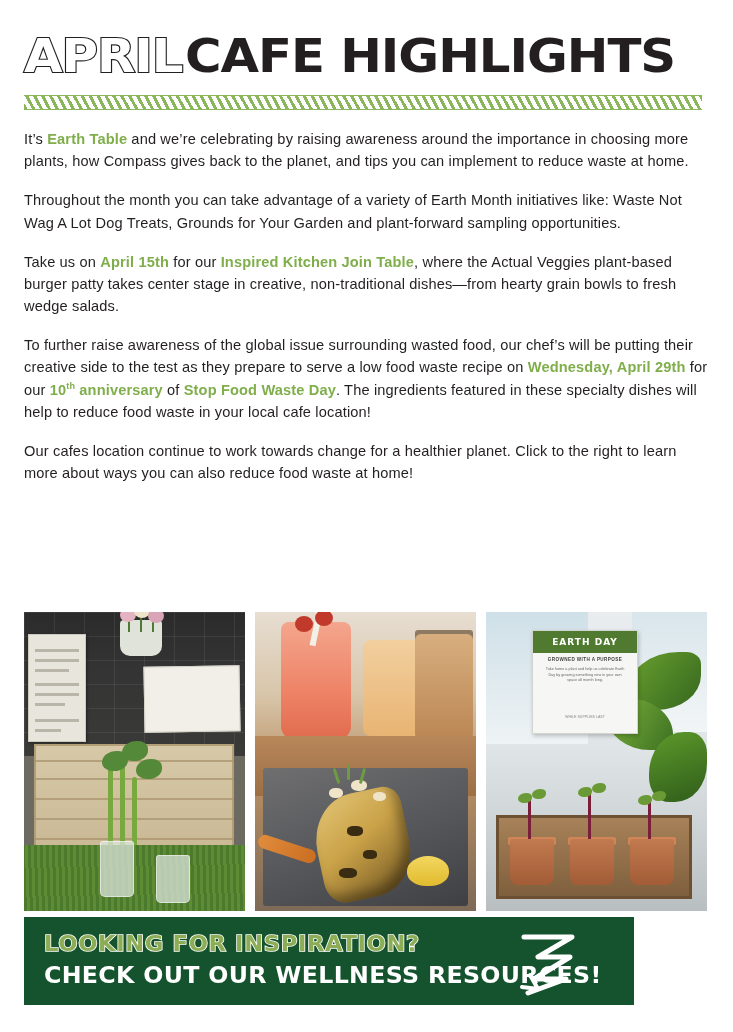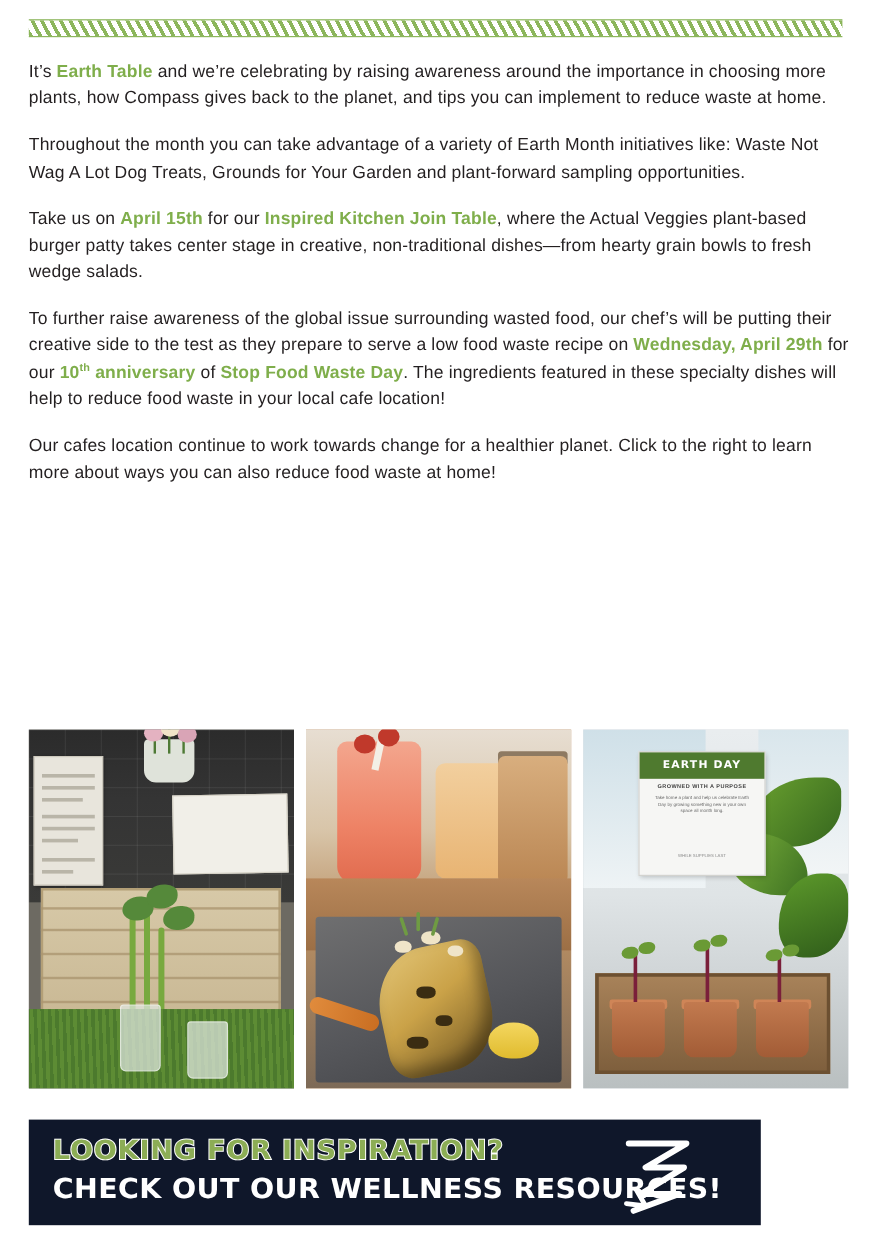--- a/index.html
+++ b/index.html
@@ -71,21 +71,21 @@
     letter-spacing: 0.01em;
   }
   .para:last-child { margin-bottom: 0; }
   .g { color: #7fae4b; font-weight: bold; }
   sup { font-size: 0.62em; vertical-align: super; }
 
   
   .photos {
     position: absolute;
     left: 24px;
-    top: 592px;
+    top: 612px;
     display: flex;
     gap: 10px;
   }
   .photo {
     width: 221px;
     height: 299px;
     overflow: hidden;
     position: relative;
     background: #cfcfcf;
   }
@@ -284,21 +284,21 @@
     position:absolute; width:3px; background:#7a1f3a;
   }
   .ph3 .sproutleaf {
     position:absolute; width:14px; height:10px; background:#6a9a35; border-radius:60% 40% 55% 45%;
   }
 
   
   .cta {
     position:absolute; left:24px; top:917px;
     width:610px; height:88px;
-    background:#0f172a;
+    background:#14532d;
     overflow:hidden;
   }
   .cta-text {
     position:absolute; left:20px; top:14px;
   }
   .cta-line1 {
     font-family:"DejaVu Sans", sans-serif;
     font-weight:bold; font-size:22px; letter-spacing:.6px;
     color:#8cad55;
     -webkit-text-stroke: 1.6px #ffffff;
@@ -314,20 +314,24 @@
   }
   .cta-mark {
     position:absolute; right:42px; top:10px; width:84px; height:70px;
   }
 </style>
 </head>
 <body>
 
 <div class="page">
 
+  <div class="title-row">
+    <span class="title-word title-outline">APRIL</span>
+    <span class="title-word title-solid">CAFE HIGHLIGHTS</span>
+  </div>
 
   <div class="hatch-bar"></div>
 
   <div class="body-copy">
 
     <p class="para">
       <span>It’s </span><span class="g">Earth Table</span><span> and we’re celebrating by raising awareness around the importance in choosing more plants, how Compass gives back to the planet, and tips you can implement to reduce waste at home.</span>
     </p>
 
     <p class="para">Throughout the month you can take advantage of a variety of Earth Month initiatives like: Waste Not Wag A Lot Dog Treats, Grounds for Your Garden and plant-forward sampling opportunities.</p>

